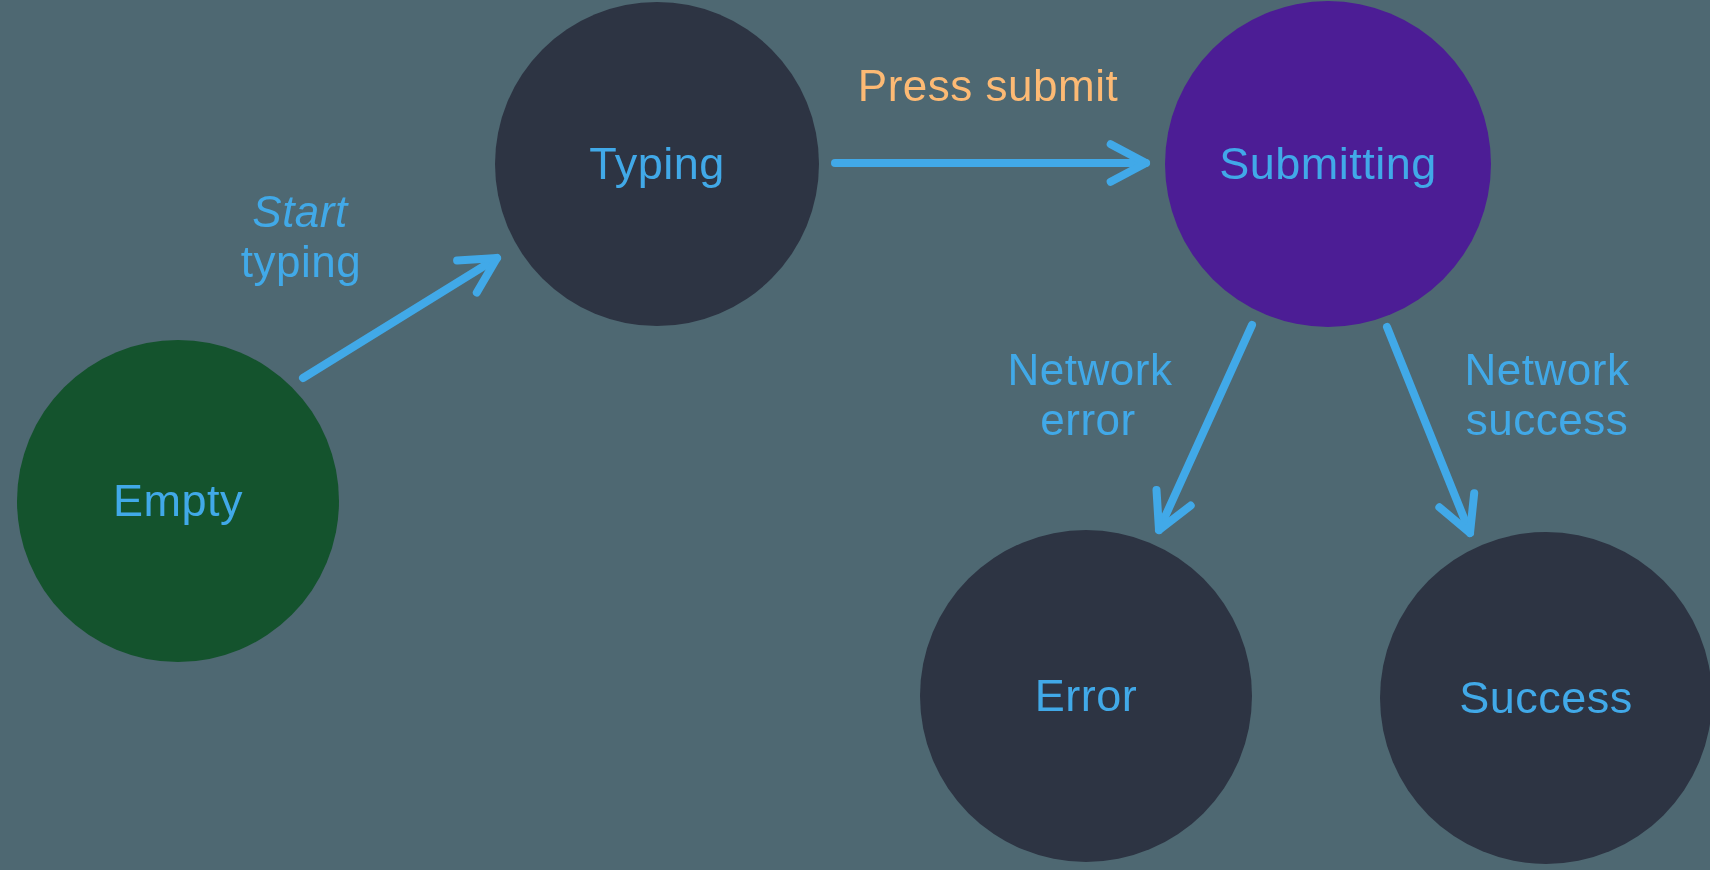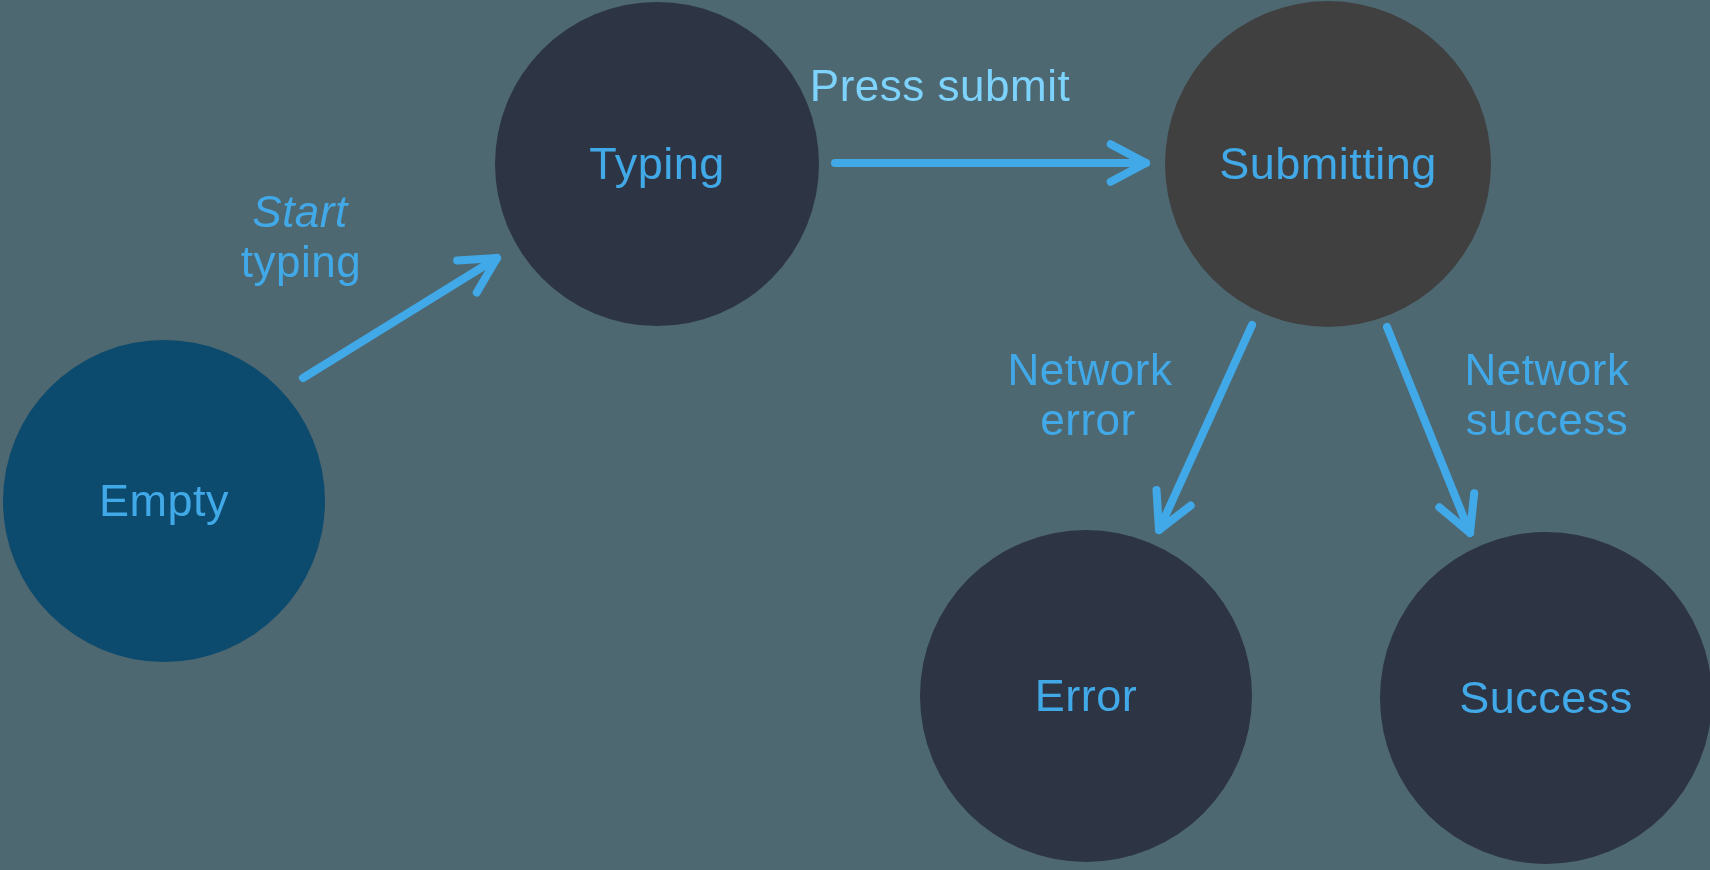--- a/index.html
+++ b/index.html
@@ -59,38 +59,38 @@
       <g>
         <path d="M1252 325 L1159 530" stroke="#41A9E8" stroke-width="8" stroke-linecap="round" fill="none"></path>
         <path d="M1156.5 490.1 L1159 530 L1190.7 505.6" stroke="#41A9E8" stroke-width="8" stroke-linecap="round" stroke-linejoin="round" fill="none"></path>
       </g>
       <g>
         <path d="M1387 327 L1470 533" stroke="#41A9E8" stroke-width="8" stroke-linecap="round" fill="none"></path>
         <path d="M1439.4 507.3 L1470 533 L1474.2 493.2" stroke="#41A9E8" stroke-width="8" stroke-linecap="round" stroke-linejoin="round" fill="none"></path>
       </g>
     </svg>
   <div>
-      <div class="node" style="left: 3px; top: 340px; width: 322px; height: 322px; background: #0c4a6e;">
+      <div class="node" style="left: 17px; top: 340px; width: 322px; height: 322px; background: #14532d;">
         <span class="node-label" style="color: rgb(65, 169, 232);">Empty</span>
       </div>
       <div class="node" style="left: 495px; top: 2px; width: 324px; height: 324px; background: rgb(45, 52, 67);">
         <span class="node-label" style="color: rgb(65, 169, 232);">Typing</span>
       </div>
-      <div class="node" style="left: 1165px; top: 1px; width: 326px; height: 326px; background: #404040;">
+      <div class="node" style="left: 1165px; top: 1px; width: 326px; height: 326px; background: #4c1d95;">
         <span class="node-label" style="color: rgb(65, 169, 232);">Submitting</span>
       </div>
       <div class="node" style="left: 920px; top: 530px; width: 332px; height: 332px; background: rgb(45, 52, 67);">
         <span class="node-label" style="color: rgb(65, 169, 232);">Error</span>
       </div>
       <div class="node" style="left: 1380px; top: 532px; width: 332px; height: 332px; background: rgb(45, 52, 67);">
         <span class="node-label" style="color: rgb(65, 169, 232);">Success</span>
       </div>
     </div>
   <div>
       <div class="edge-label-line" style="left: 300px; top: 212px; color: rgb(65, 169, 232); font-style: italic;">Start</div>
       <div class="edge-label-line" style="left: 301px; top: 262px; color: rgb(65, 169, 232);">typing</div>
-      <div class="edge-label-line" style="left: 940px; top: 86px; color: #7dd3fc;">Press submit</div>
+      <div class="edge-label-line" style="left: 988px; top: 86px; color: #fdba74;">Press submit</div>
       <div class="edge-label-line" style="left: 1090px; top: 370px; color: rgb(65, 169, 232);">Network</div>
       <div class="edge-label-line" style="left: 1088px; top: 420px; color: rgb(65, 169, 232);">error</div>
       <div class="edge-label-line" style="left: 1547px; top: 370px; color: rgb(65, 169, 232);">Network</div>
       <div class="edge-label-line" style="left: 1547px; top: 420px; color: rgb(65, 169, 232);">success</div>
     </div>
 </div>
 
 </body></html>

